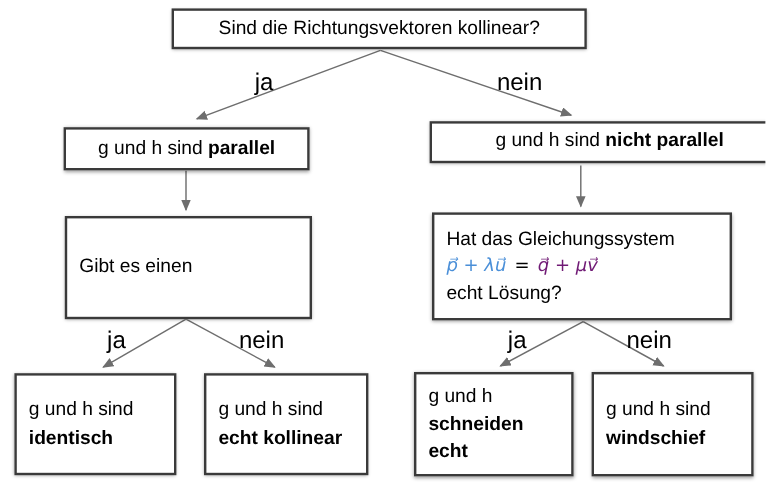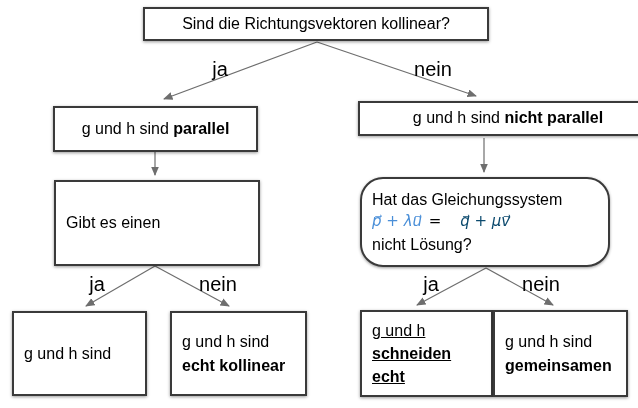--- a/index.html
+++ b/index.html
@@ -49,27 +49,27 @@
     white-space: nowrap;
   }
   .eq-line {
     font-style: italic;
     font-family: "DejaVu Sans", "Liberation Sans", sans-serif;
     font-size: 15px;
   }
   .eq-sign { margin: 0 2px; color: #000000; }
   
   #node-root        { left: 143px; top: 7px;   width: 346px; height: 34px; }
-  #node-parallel    { left: 53px;  top: 106px; width: 205px; height: 46px; align-items: center; }
+  #node-parallel    { left: 53px;  top: 106px; width: 205px; height: 36px; align-items: center; }
   #node-not-parallel{ left: 358px; top: 101px; width: 300px; height: 35px; }
   #node-common-point{ left: 54px;  top: 180px; width: 206px; height: 86px; line-height: 1.45; }
-  #node-equation    { left: 360px; top: 177px; width: 250px; height: 90px; line-height: 1.45; border-radius: 23px; }
+  #node-equation    { left: 360px; top: 177px; width: 250px; height: 90px; line-height: 1.45; }
   #node-identisch   { left: 12px;  top: 311px; width: 135px; height: 85px; line-height: 1.45; }
   #node-echt-parallel{ left: 170px; top: 311px; width: 137px; height: 85px; line-height: 1.45; }
-  #node-schneiden   { left: 360px; top: 310px; width: 133px; height: 87px; line-height: 1.45; text-decoration: underline; }
+  #node-schneiden   { left: 345px; top: 310px; width: 133px; height: 87px; line-height: 1.45; }
   #node-windschief  { left: 493px; top: 310px; width: 135px; height: 87px; line-height: 1.45; }
   
   #label-ja-1   { left: 220px; top: 58px; }
   #label-nein-1 { left: 433px; top: 58px; }
   #label-ja-2   { left: 97px;  top: 273px; }
   #label-nein-2 { left: 218px; top: 273px; }
   #label-ja-3   { left: 431px; top: 273px; }
   #label-nein-3 { left: 541px; top: 273px; }
 </style>
 </head>
@@ -111,43 +111,44 @@
 
   <div class="node leftalign" id="node-common-point">
     <div>Gibt es einen</div>
   </div>
 
   <div class="node leftalign" id="node-equation">
     <div>Hat das Gleichungssystem</div>
     <div class="eq-line">
       <span style="color: rgb(74, 143, 216);">p⃗ + λu⃗</span>
       <span class="eq-sign">=</span>
-      <span style="color: #0c4a6e; margin-left: 12px;">q⃗ + μv⃗</span>
+      <span style="color: #701a75;">q⃗ + μv⃗</span>
     </div>
-    <div>nicht Lösung?</div>
+    <div>echt Lösung?</div>
   </div>
 
   <span class="edge-label" id="label-ja-2">ja</span>
   <span class="edge-label" id="label-nein-2">nein</span>
   <span class="edge-label" id="label-ja-3">ja</span>
   <span class="edge-label" id="label-nein-3">nein</span>
 
   <div class="node leftalign" id="node-identisch">
     <div>g und h sind</div>
+    <div class="b">identisch</div>
   </div>
 
   <div class="node leftalign" id="node-echt-parallel">
     <div>g und h sind</div>
     <div class="b">echt kollinear</div>
   </div>
 
   <div class="node leftalign" id="node-schneiden">
     <div>g und h</div>
     <div class="b">schneiden</div>
     <div class="b">echt</div>
   </div>
 
   <div class="node leftalign" id="node-windschief">
     <div>g und h sind</div>
-    <div class="b">gemeinsamen</div>
+    <div class="b">windschief</div>
   </div>
 
 </div>
 
 </body></html>

